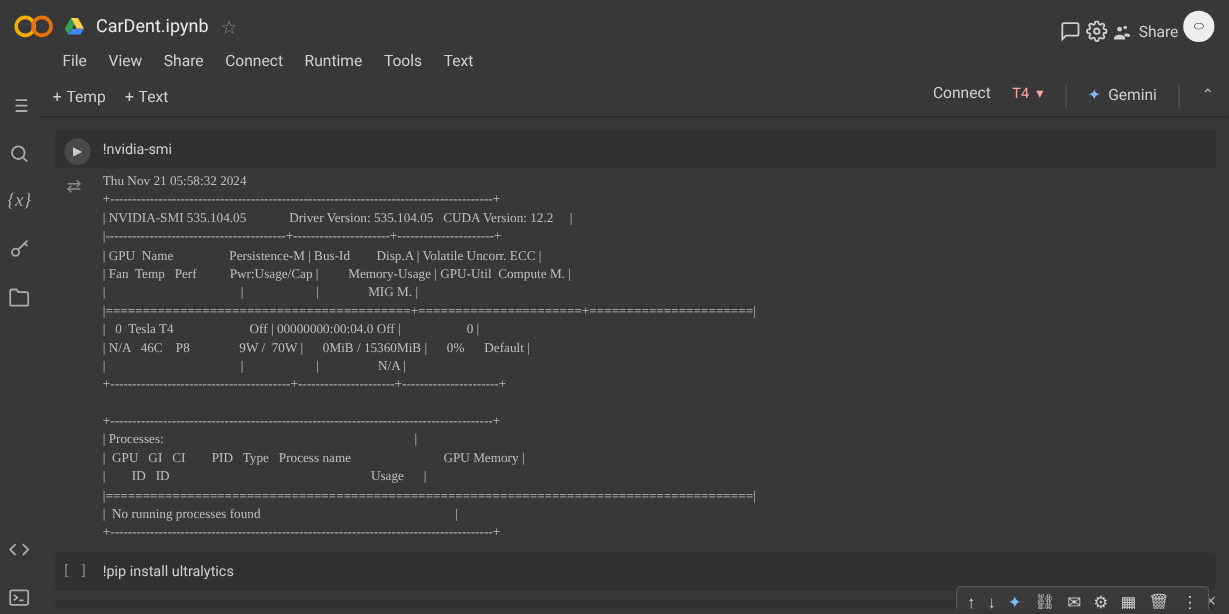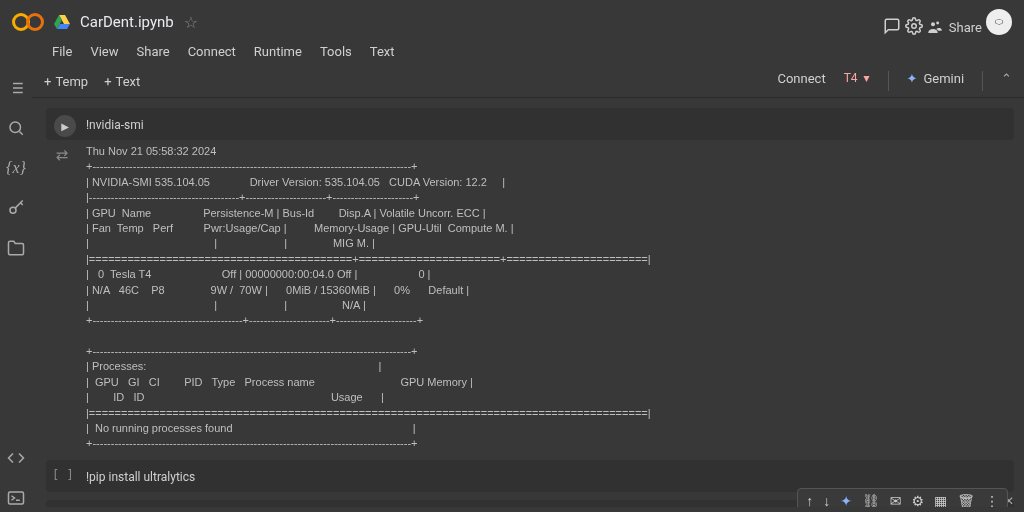--- a/index.html
+++ b/index.html
@@ -29,21 +29,21 @@
 .gemini .spark{color:#8ab4f8}
 .chev{color:#aaa}
 .divider{width:1px;height:20px;background:#555}
 .content{flex:1;overflow:auto;padding:10px 10px 10px 14px}
 .cell{margin-bottom:8px;position:relative}
 .cell-input{background:#313131;border-radius:4px;padding:8px 8px 8px 40px;position:relative;font-family:'Roboto Mono',monospace;font-size:12px;color:#d0d0d0}
 .run-btn{position:absolute;left:8px;top:7px;width:22px;height:22px;border-radius:50%;background:#4a4a4a;display:flex;align-items:center;justify-content:center;cursor:pointer;font-size:10px;color:#ccc}
 .bracket{position:absolute;left:6px;top:8px;color:#888;font-family:monospace;font-size:12px}
 .output{display:flex;gap:12px;margin-top:4px;padding-left:4px}
 .out-icon{color:#888;font-size:15px;width:24px;text-align:center;padding-top:2px}
-pre.nvsmi{font-family:Liberation Sans, sans-serif;font-size:11px;line-height:1.4;color:#bfbfbf;white-space:pre}
+pre.nvsmi{font-family:Liberation Serif, serif;font-size:11px;line-height:1.4;color:#bfbfbf;white-space:pre}
 .cell-toolbar{position:absolute;right:6px;top:-12px;background:#3a3a3a;border:1px solid #555;border-radius:4px;display:flex;gap:10px;padding:4px 8px;color:#ccc;font-size:14px;z-index:2}
 .cell-toolbar span{cursor:pointer}
 .bottom-status{position:fixed;bottom:0;right:0;display:flex;gap:10px;padding:4px 10px;color:#aaa;font-size:12px;align-items:center}
 svg{display:block}
 </style>
 </head>
 <body>
 
 <div class="topbar">
   <div class="logo">

